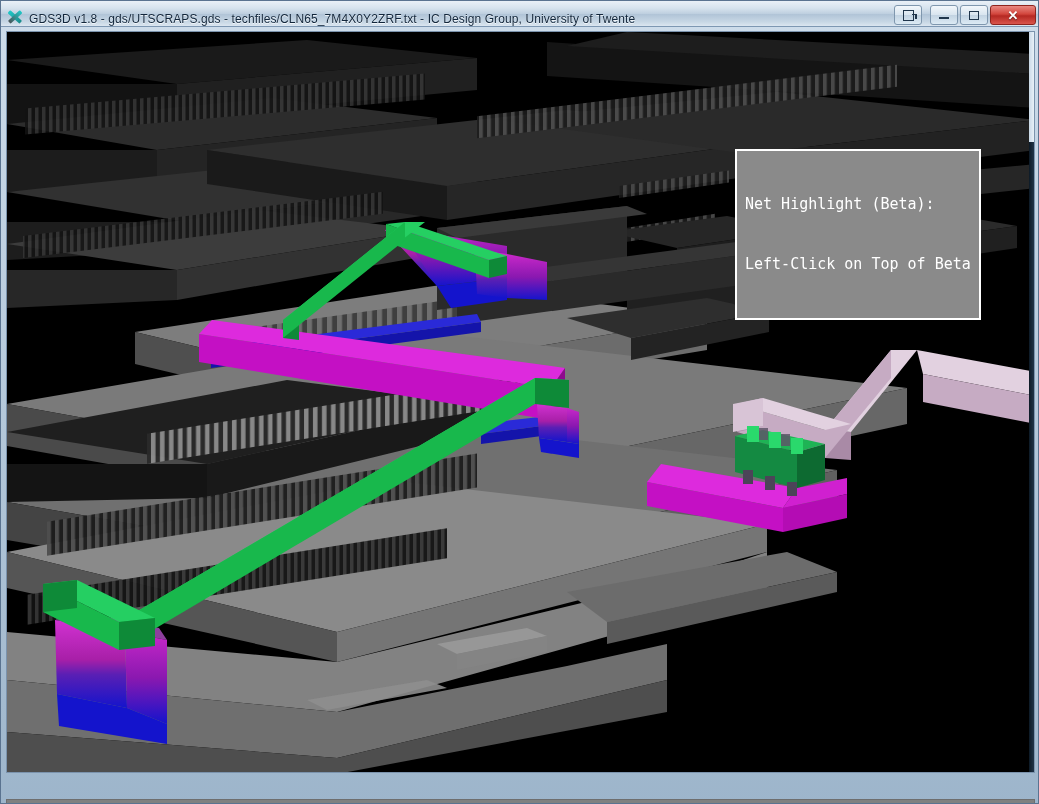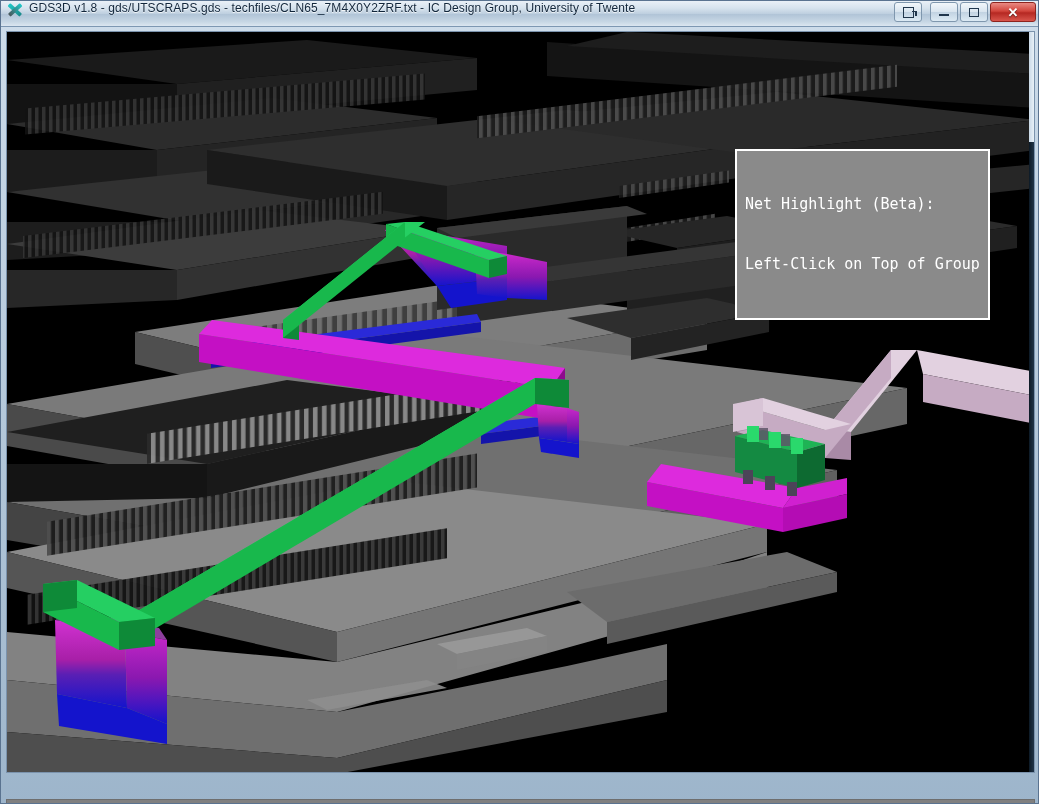--- a/index.html
+++ b/index.html
@@ -25,21 +25,21 @@
 
   
   .titlebar {
     position: absolute;
     left: 0; top: 0;
     width: 1039px; height: 26px;
     background: linear-gradient(180deg,
         #e9f0f7 0%, #d7e3ee 28%, #bfd0e0 50%,
         #afc3d6 51%, #c6d6e4 82%, #dbe6f0 100%);
     display: flex;
-    align-items: flex-start;
+    align-items: flex-end;
     border-bottom: 1px solid #7d97b2;
   }
   .app-icon {
     width: 18px; height: 18px;
     margin-left: 5px; margin-right: 5px;
     position: relative;
     flex: 0 0 auto;
   }
   .app-icon .bar {
     position: absolute;
@@ -481,21 +481,21 @@
 
           <g opacity="0.9">
             <polygon points="430,612 520,596 540,604 450,622" fill="#9a9a9a"></polygon>
             <polygon points="450,622 540,604 540,620 450,638" fill="#848484"></polygon>
             <polygon points="300,668 420,648 440,656 320,678" fill="#8e8e8e"></polygon>
           </g>
         </svg>
 
         <div class="tooltip">
           <div>Net Highlight (Beta):</div>
-          <div>Left-Click on Top of Group</div>
+          <div>Left-Click on Top of Beta</div>
         </div>
 
         <div class="edge-scroll">
           <div class="thumb"></div>
         </div>
       </div>
     </div>
 
     <div class="statusbar">
       <span class="left">3D GDSII Viewer - University of Twente - IC Design Group</span>

